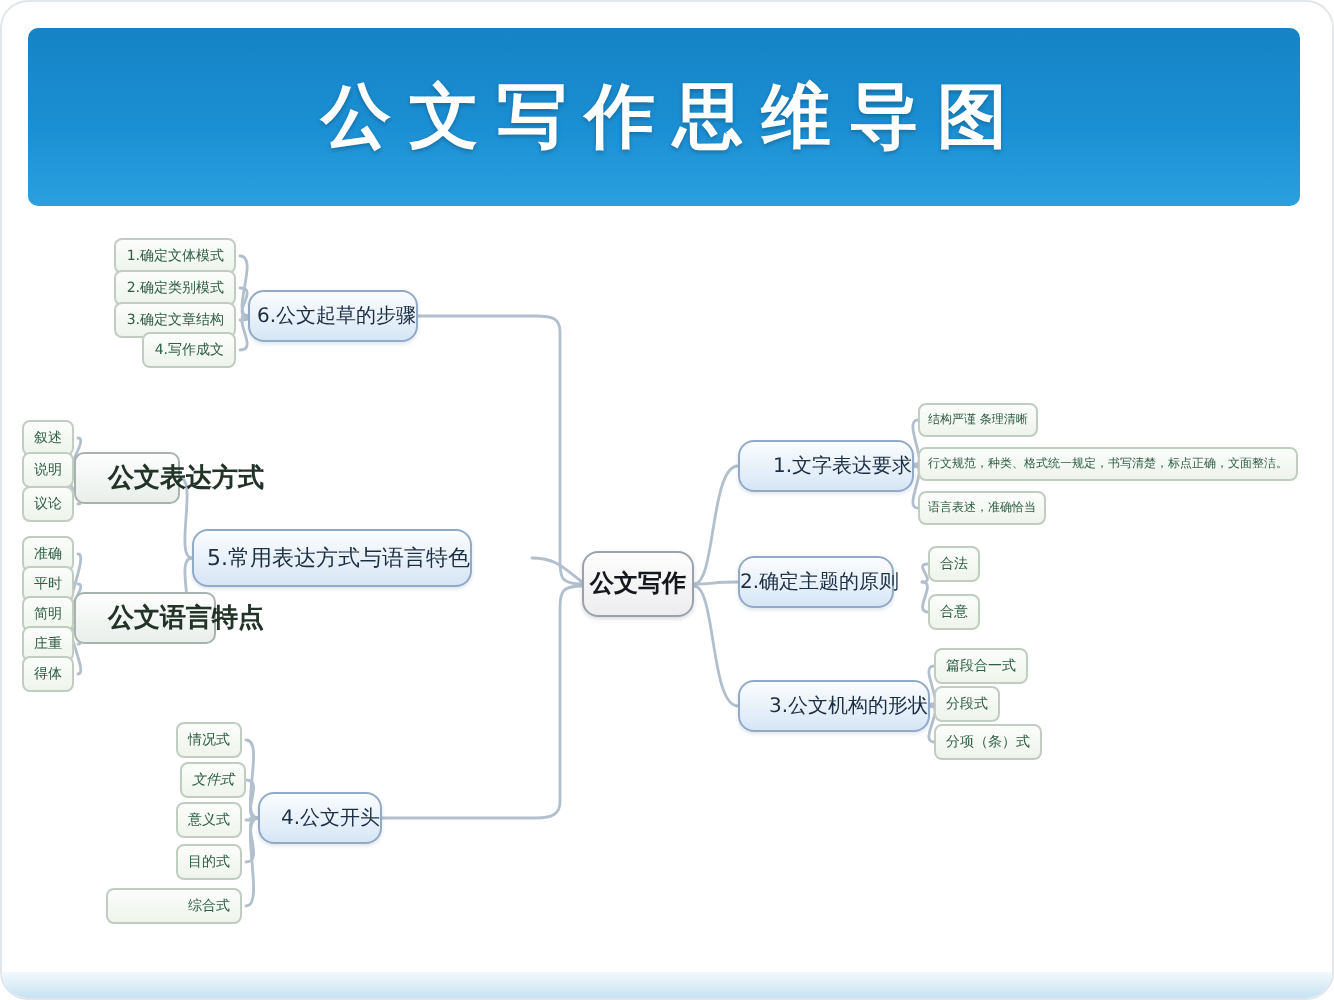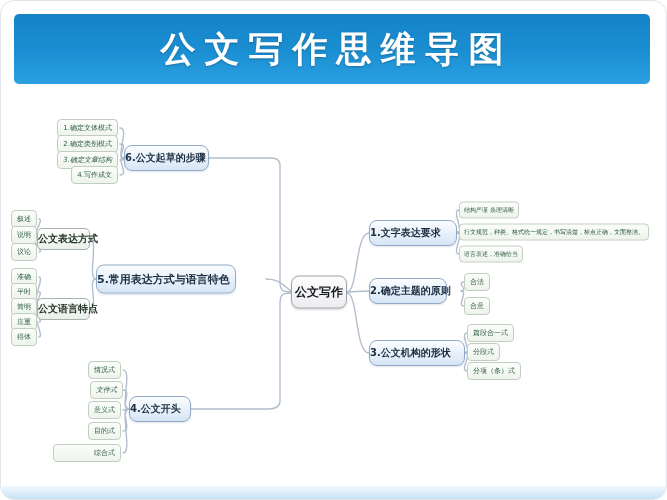--- a/index.html
+++ b/index.html
@@ -1,36 +1,36 @@
 <!DOCTYPE html>
 <html><head>
 <meta charset="utf-8">
 <style>
   html,body{margin:0;padding:0;background:#ffffff;font-family:"DejaVu Sans",sans-serif;}
   .page{position:relative;width:665px;height:498px;background:#ffffff;border:1px solid #e2e6ea;
         border-radius:14px;overflow:hidden;}
-  .banner{position:absolute;left:13px;right:16px;top:13px;height:70px;border-radius:5px;
+  .banner{position:absolute;left:13px;right:16px;top:13px;height:89px;border-radius:5px;
           background:linear-gradient(180deg,#1583c6 0%,#1b8fd3 55%,#2aa0e0 100%);
           display:flex;align-items:center;justify-content:center;}
   .banner-title{color:#ffffff;font-size:35px;font-weight:bold;letter-spacing:9px;
                 text-shadow:0 1px 2px rgba(0,0,0,.25);padding-left:9px;}
   .bottom-strip{position:absolute;left:0;right:0;bottom:0;height:13px;
                 background:linear-gradient(180deg,#f2f9fd 0%,#c6e2f3 100%);}
   svg.wires{position:absolute;left:0;top:0;pointer-events:none;}
   .node{position:absolute;transform:translateY(-50%);white-space:nowrap;box-sizing:border-box;}
   .main{background:linear-gradient(180deg,#fbfdff 0%,#e7f0fa 55%,#d6e6f5 100%);
-        border:1px solid #92aac6;border-radius:8px;color:#1c2e42;font-weight:bold;
-        font-size:10px;text-align:left;padding:5px 0;box-shadow:0 1px 2px rgba(80,110,140,.18);}
+        border:1px solid #92aac6;border-radius:8px;color:#1c2e42;font-weight:normal;
+        font-size:10px;text-align:right;padding:5px 0;box-shadow:0 1px 2px rgba(80,110,140,.18);}
   .main.big{font-size:11px;padding:6px 0;}
   .center-node{background:linear-gradient(180deg,#fdfdfd 0%,#ededf0 100%);
         border:1px solid #9aa2ab;border-radius:8px;color:#14181d;font-weight:bold;
         font-size:12px;text-align:center;padding:7px 0;box-shadow:0 1px 2px rgba(0,0,0,.15);}
   .sub{background:linear-gradient(180deg,#fdfefd 0%,#e9efeb 100%);
        border:1px solid #a8b3ae;border-radius:5px;color:#223328;font-weight:bold;
-       font-size:10px;text-align:right;padding:3px 0;}
+       font-size:13px;text-align:right;padding:3px 16px;}
   .leaf{background:linear-gradient(180deg,#fbfdfa 0%,#eef4ec 100%);
         border:1px solid #c2cdc2;border-radius:4px;color:#2f5d44;
         font-size:7px;padding:3px 5px;}
   .leaf.xs{font-size:6px;padding:3px 4px;}
 </style>
 </head>
 <body>
 
 <div class="page">
 
@@ -88,29 +88,29 @@
   <div class="node leaf" style="left:463px;top:305px;">合意</div>
 
   <div class="node main" style="left:368px;top:352px;width:96px;">3.公文机构的形状</div>
   <div class="node leaf" style="left:466px;top:332px;">篇段合一式</div>
   <div class="node leaf" style="left:466px;top:351px;">分段式</div>
   <div class="node leaf" style="left:466px;top:370px;">分项（条）式</div>
 
   <div class="node main" style="left:123px;top:157px;width:85px;">6.公文起草的步骤</div>
   <div class="node leaf" style="right:548px;top:127px;">1.确定文体模式</div>
   <div class="node leaf" style="right:548px;top:143px;">2.确定类别模式</div>
-  <div class="node leaf" style="right:548px;top:159px;font-style:italic;">3.确定文章结构</div>
+  <div class="node leaf" style="right:548px;top:159px;">3.确定文章结构</div>
   <div class="node leaf" style="right:548px;top:174px;">4.写作成文</div>
 
   <div class="node main big" style="left:95px;top:278px;width:140px;">5.常用表达方式与语言特色</div>
   <div class="node sub" style="left:36px;top:238px;width:53px;">公文表达方式</div>
   <div class="node leaf" style="right:629px;top:218px;">叙述</div>
   <div class="node leaf" style="right:629px;top:234px;">说明</div>
   <div class="node leaf" style="right:629px;top:251px;">议论</div>
-  <div class="node sub" style="left:36px;top:308px;width:53px;">公文语言特点</div>
+  <div class="node sub" style="left:36px;top:308px;width:71px;">公文语言特点</div>
   <div class="node leaf" style="right:629px;top:276px;">准确</div>
   <div class="node leaf" style="right:629px;top:291px;">平时</div>
   <div class="node leaf" style="right:629px;top:306px;">简明</div>
   <div class="node leaf" style="right:629px;top:321px;">庄重</div>
   <div class="node leaf" style="right:629px;top:336px;">得体</div>
 
   <div class="node main" style="left:128px;top:408px;width:62px;">4.公文开头</div>
   <div class="node leaf" style="right:545px;top:369px;">情况式</div>
   <div class="node leaf" style="right:543px;top:389px;font-style:italic;">文件式</div>
   <div class="node leaf" style="right:545px;top:409px;">意义式</div>

